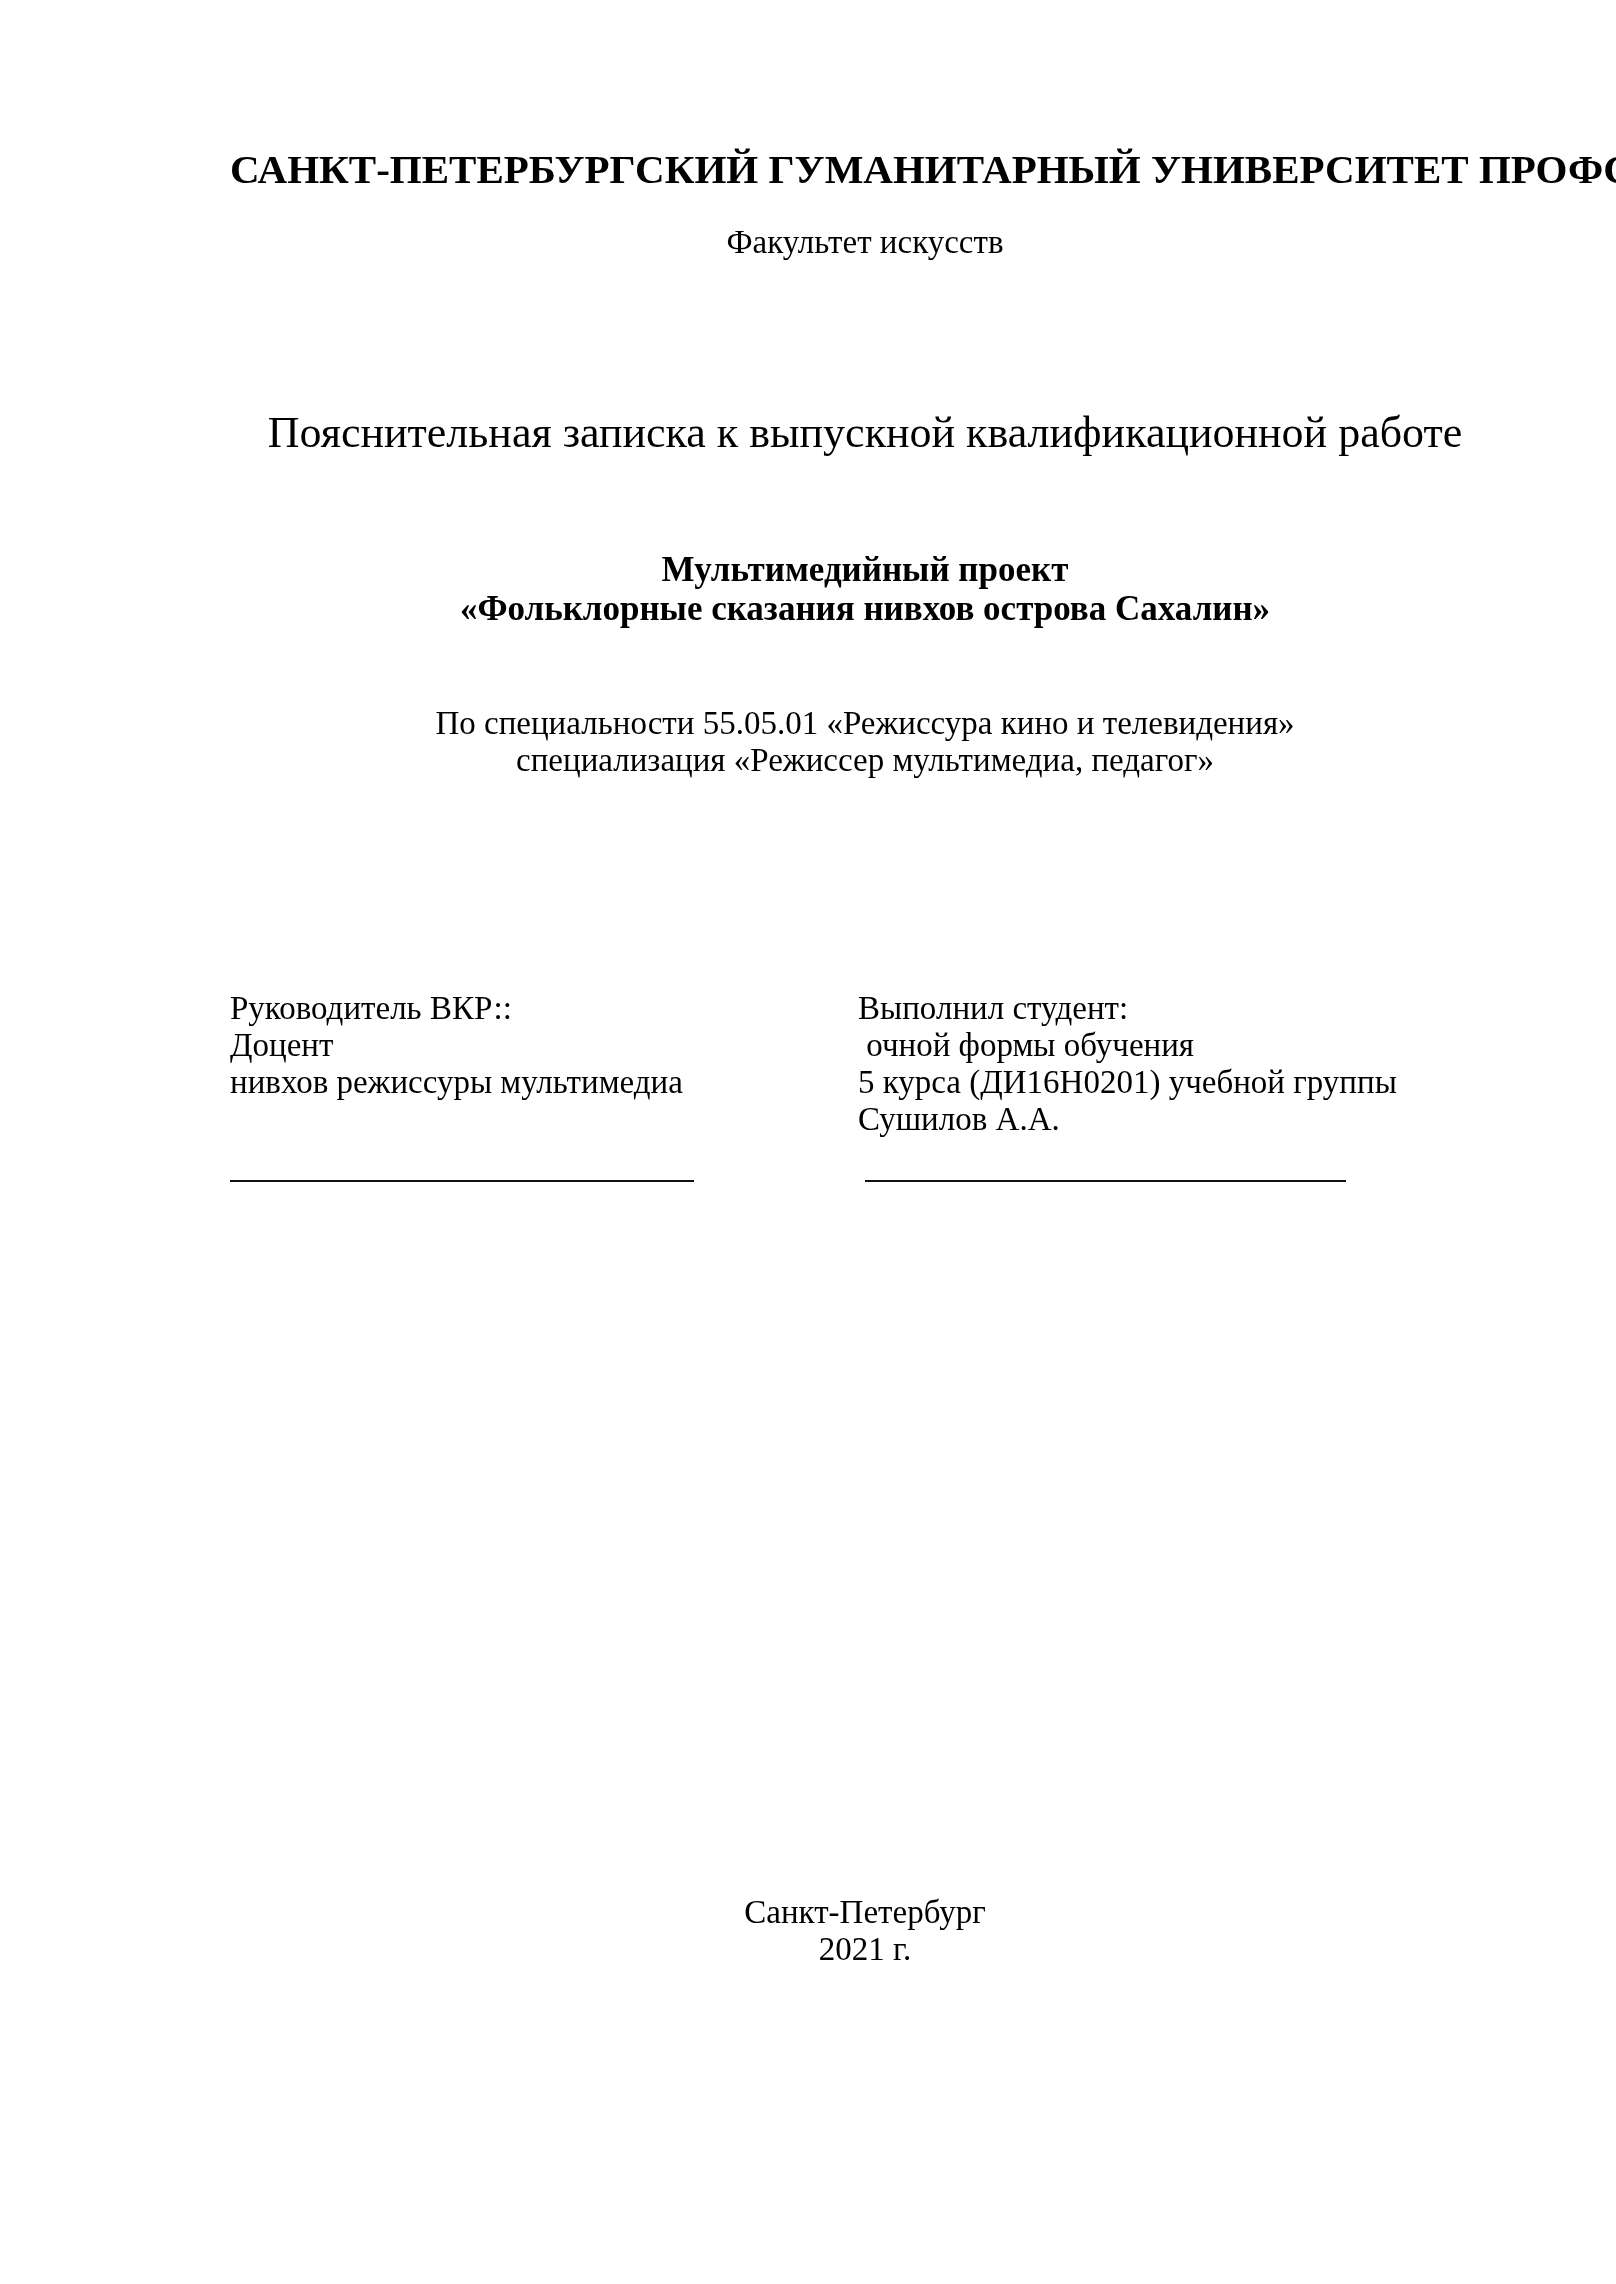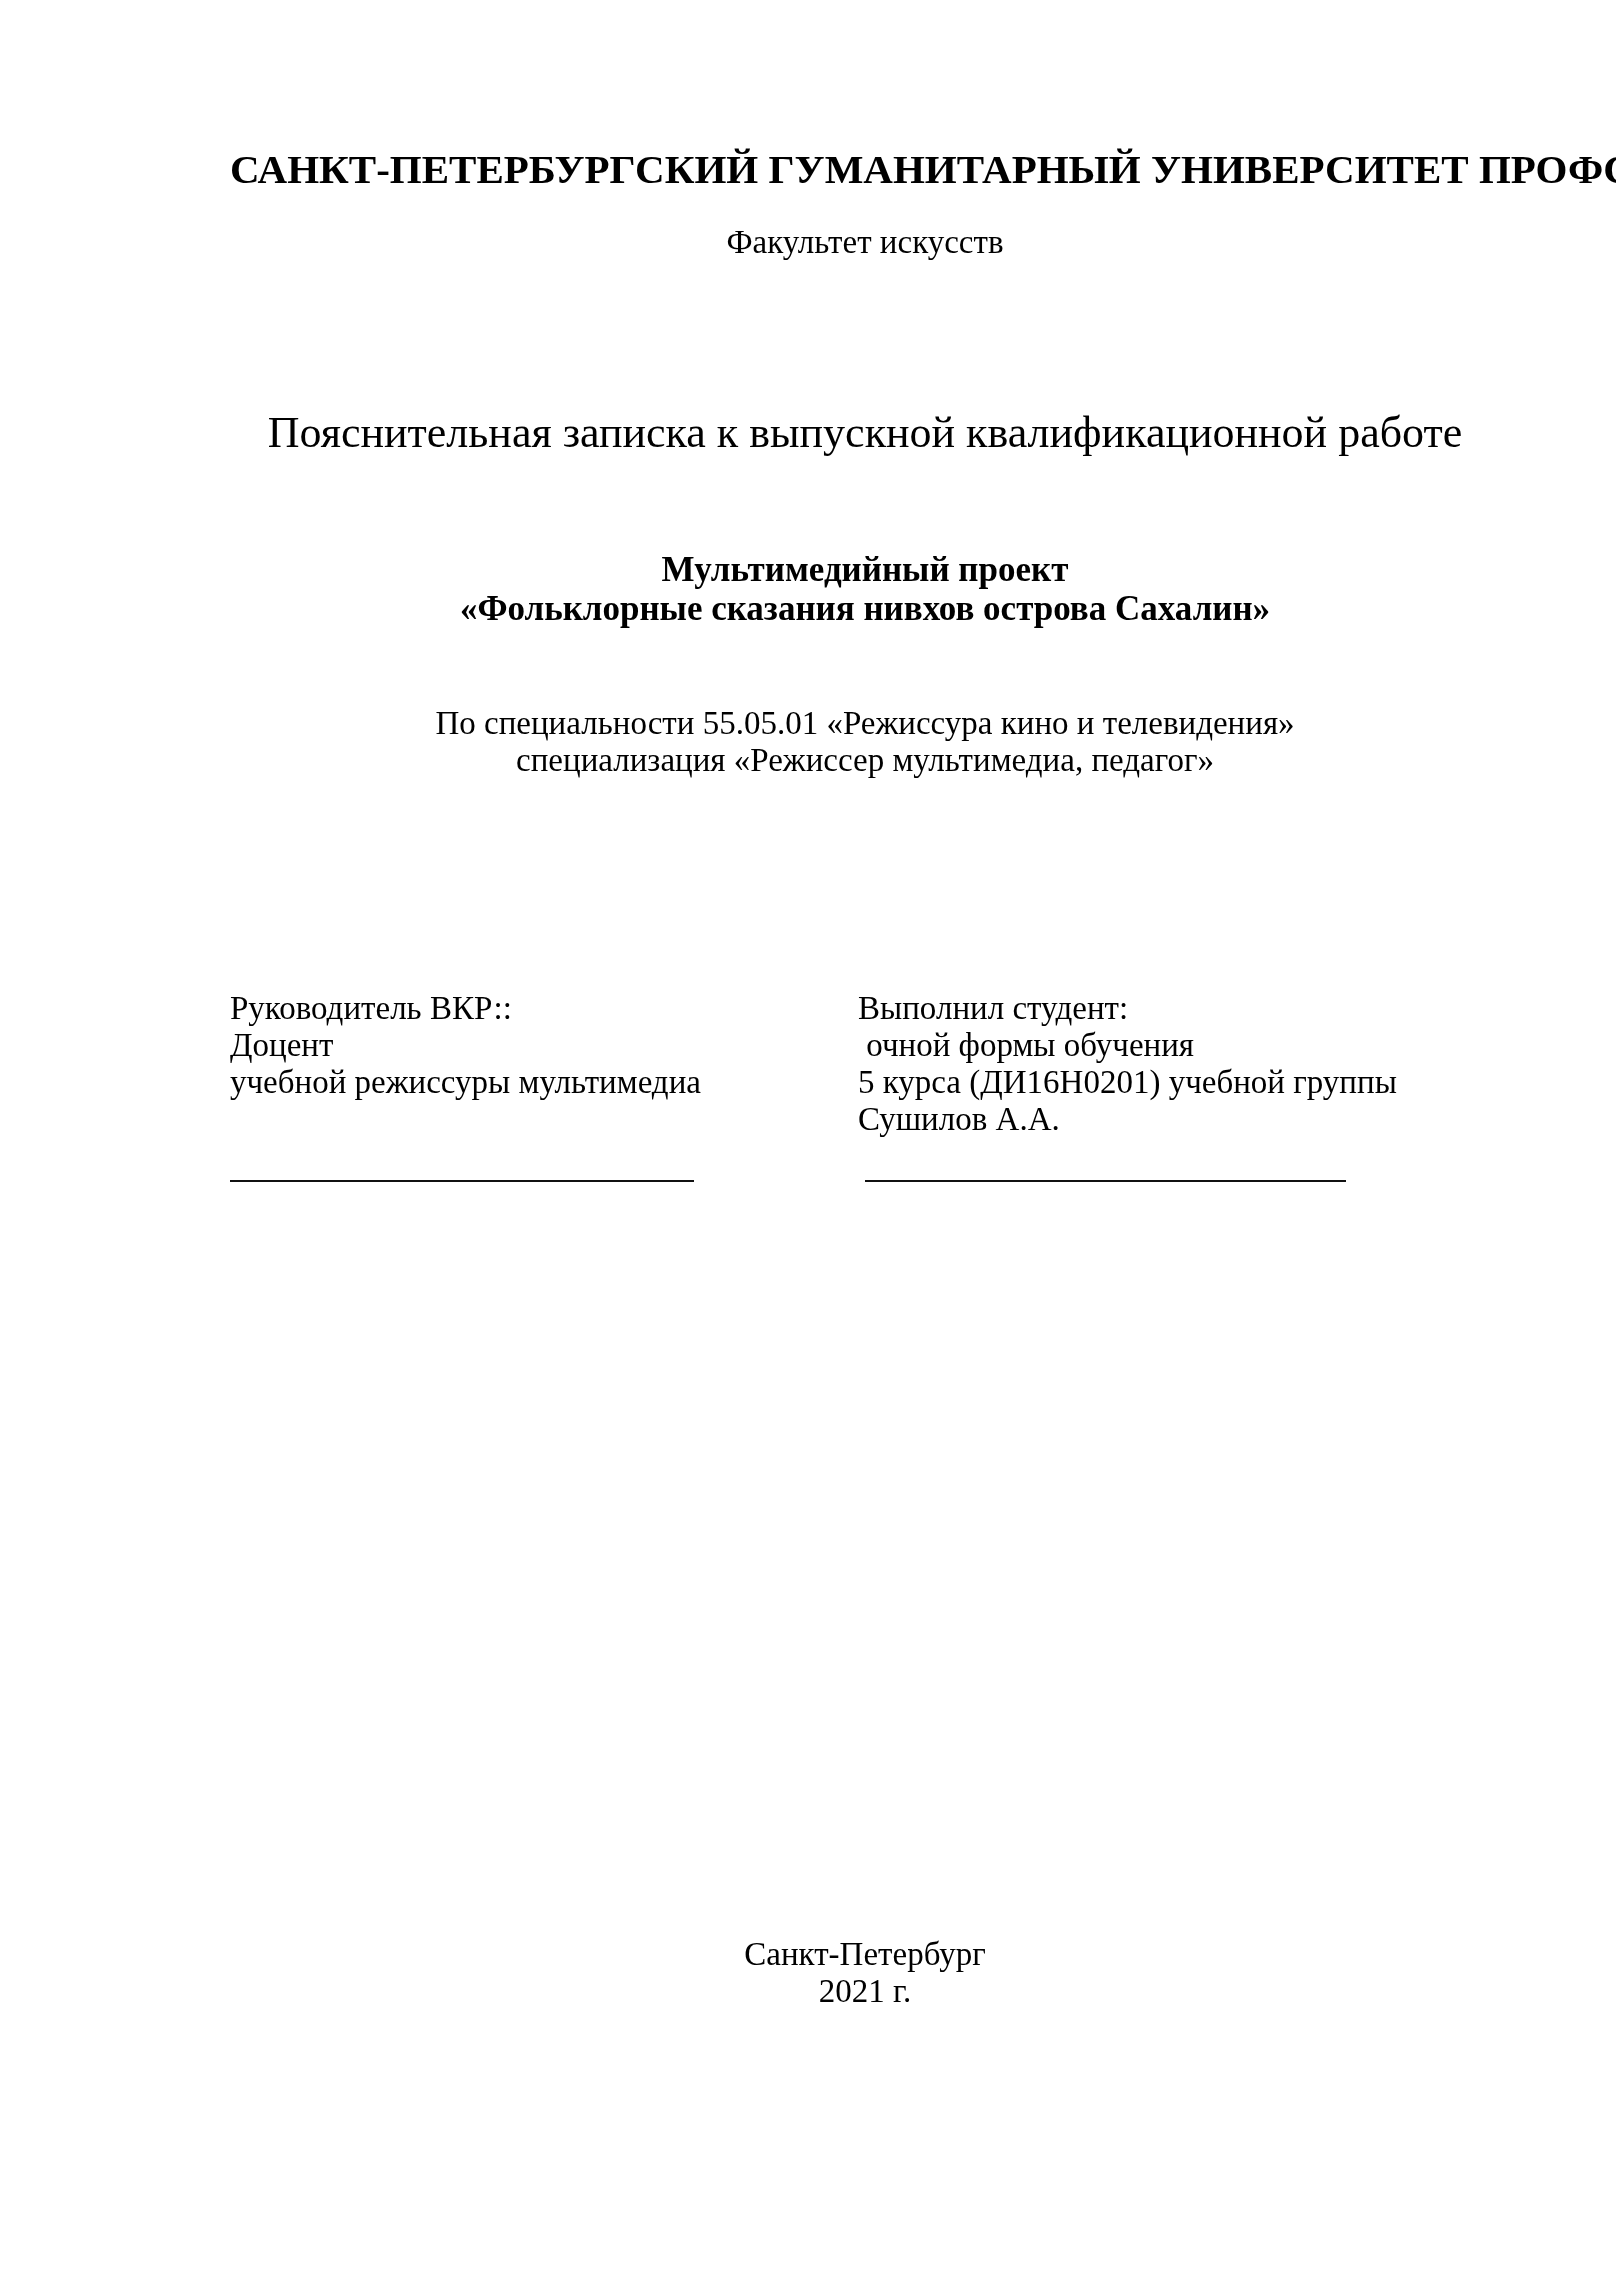--- a/index.html
+++ b/index.html
@@ -65,21 +65,21 @@
   .student-col   { left: 858px; width: 648px; }
   .sig-line {
     position: absolute;
     top: 1180px;
     height: 2.3px;
     background: #111111;
   }
   .sig-supervisor { left: 230px;  width: 464px; }
   .sig-student    { left: 865px; width: 481px; }
   .footer-block {
-    top: 1936px;
+    top: 1894px;
     font-size: 33px;
     line-height: 37px;
   }
 </style>
 </head>
 <body>
 
 <div class="page">
 
   <div class="centered university-line">САНКТ-ПЕТЕРБУРГСКИЙ ГУМАНИТАРНЫЙ УНИВЕРСИТЕТ ПРОФСОЮЗОВ</div>
@@ -96,21 +96,21 @@
   </div>
 
   <div class="centered specialty-block">
     <div>По специальности 55.05.01 «Режиссура кино и телевидения»</div>
     <div>специализация «Режиссер мультимедиа, педагог»</div>
   </div>
 
   <div class="col supervisor-col">
     <div class="line">Руководитель ВКР::</div>
     <div class="line">Доцент</div>
-    <div class="line">учебной режиссуры мультимедиа</div>
+    <div class="line">нивхов режиссуры мультимедиа</div>
   </div>
 
   <div class="col student-col">
     <div class="line">Выполнил студент:</div>
     <div class="line"> очной формы обучения</div>
     <div class="line">5 курса (ДИ16Н0201) учебной группы</div>
     <div class="line">Сушилов А.А.</div>
   </div>
 
   <div class="sig-line sig-supervisor"></div>

